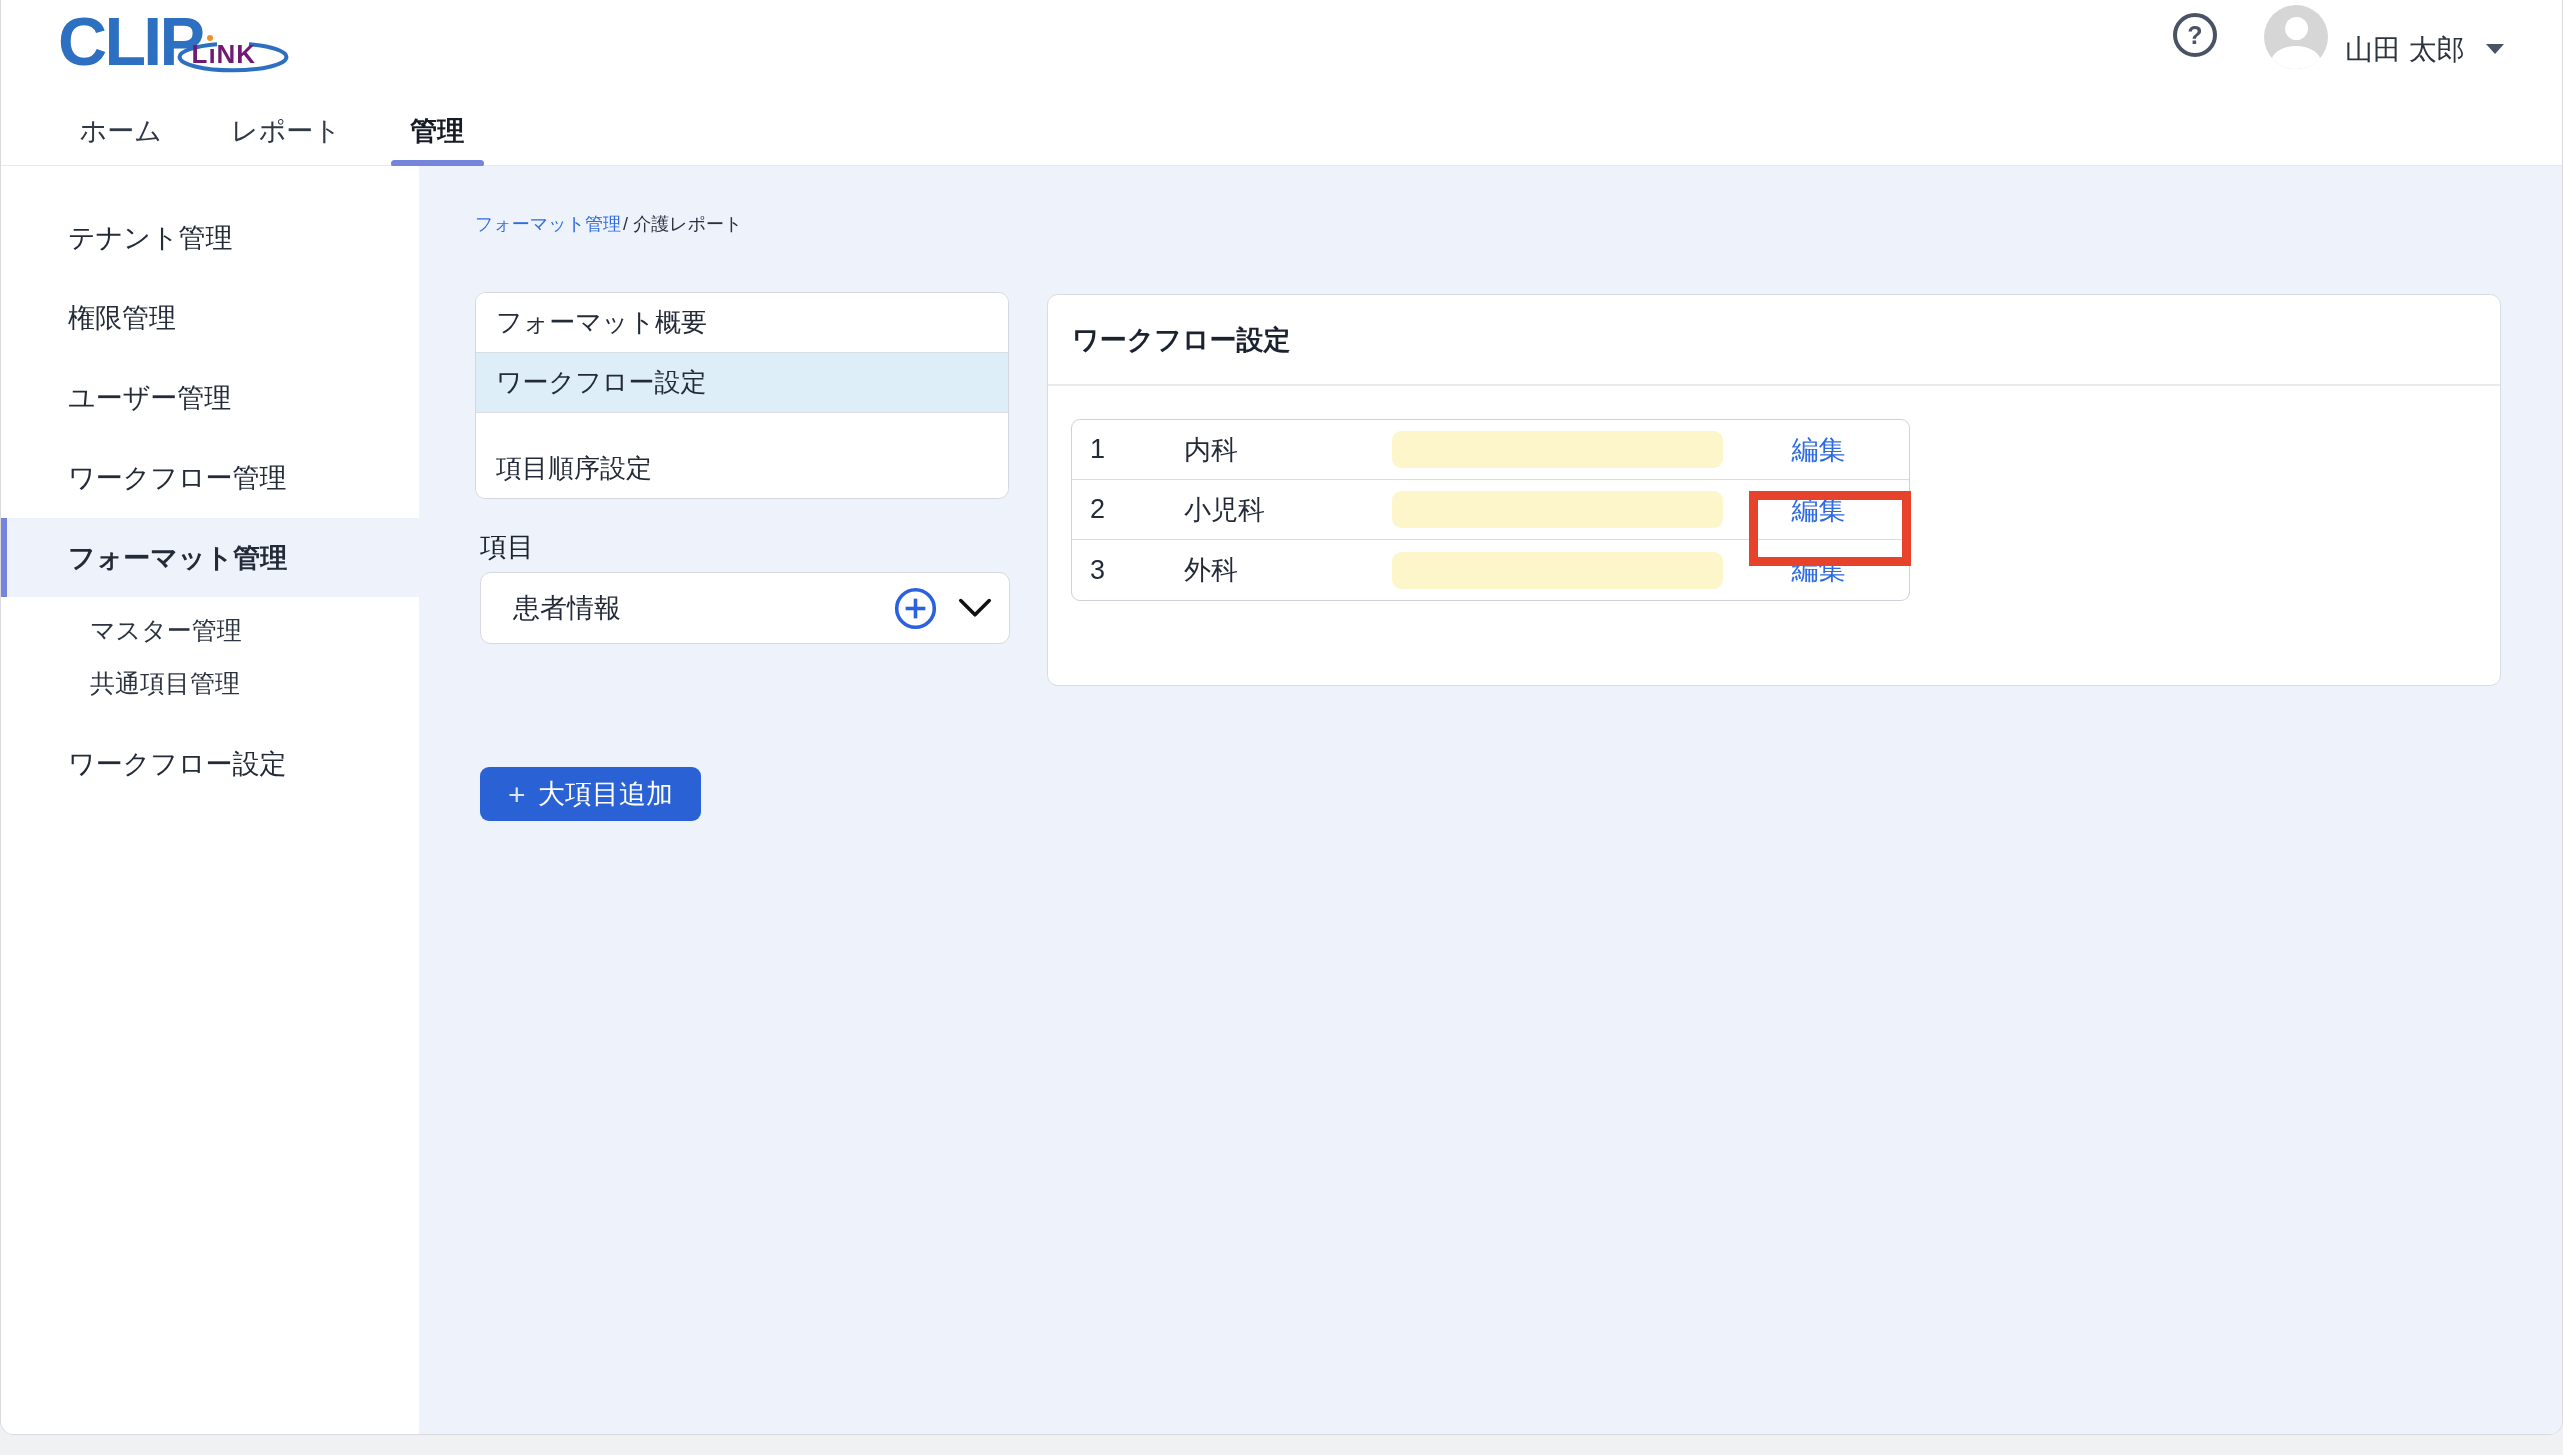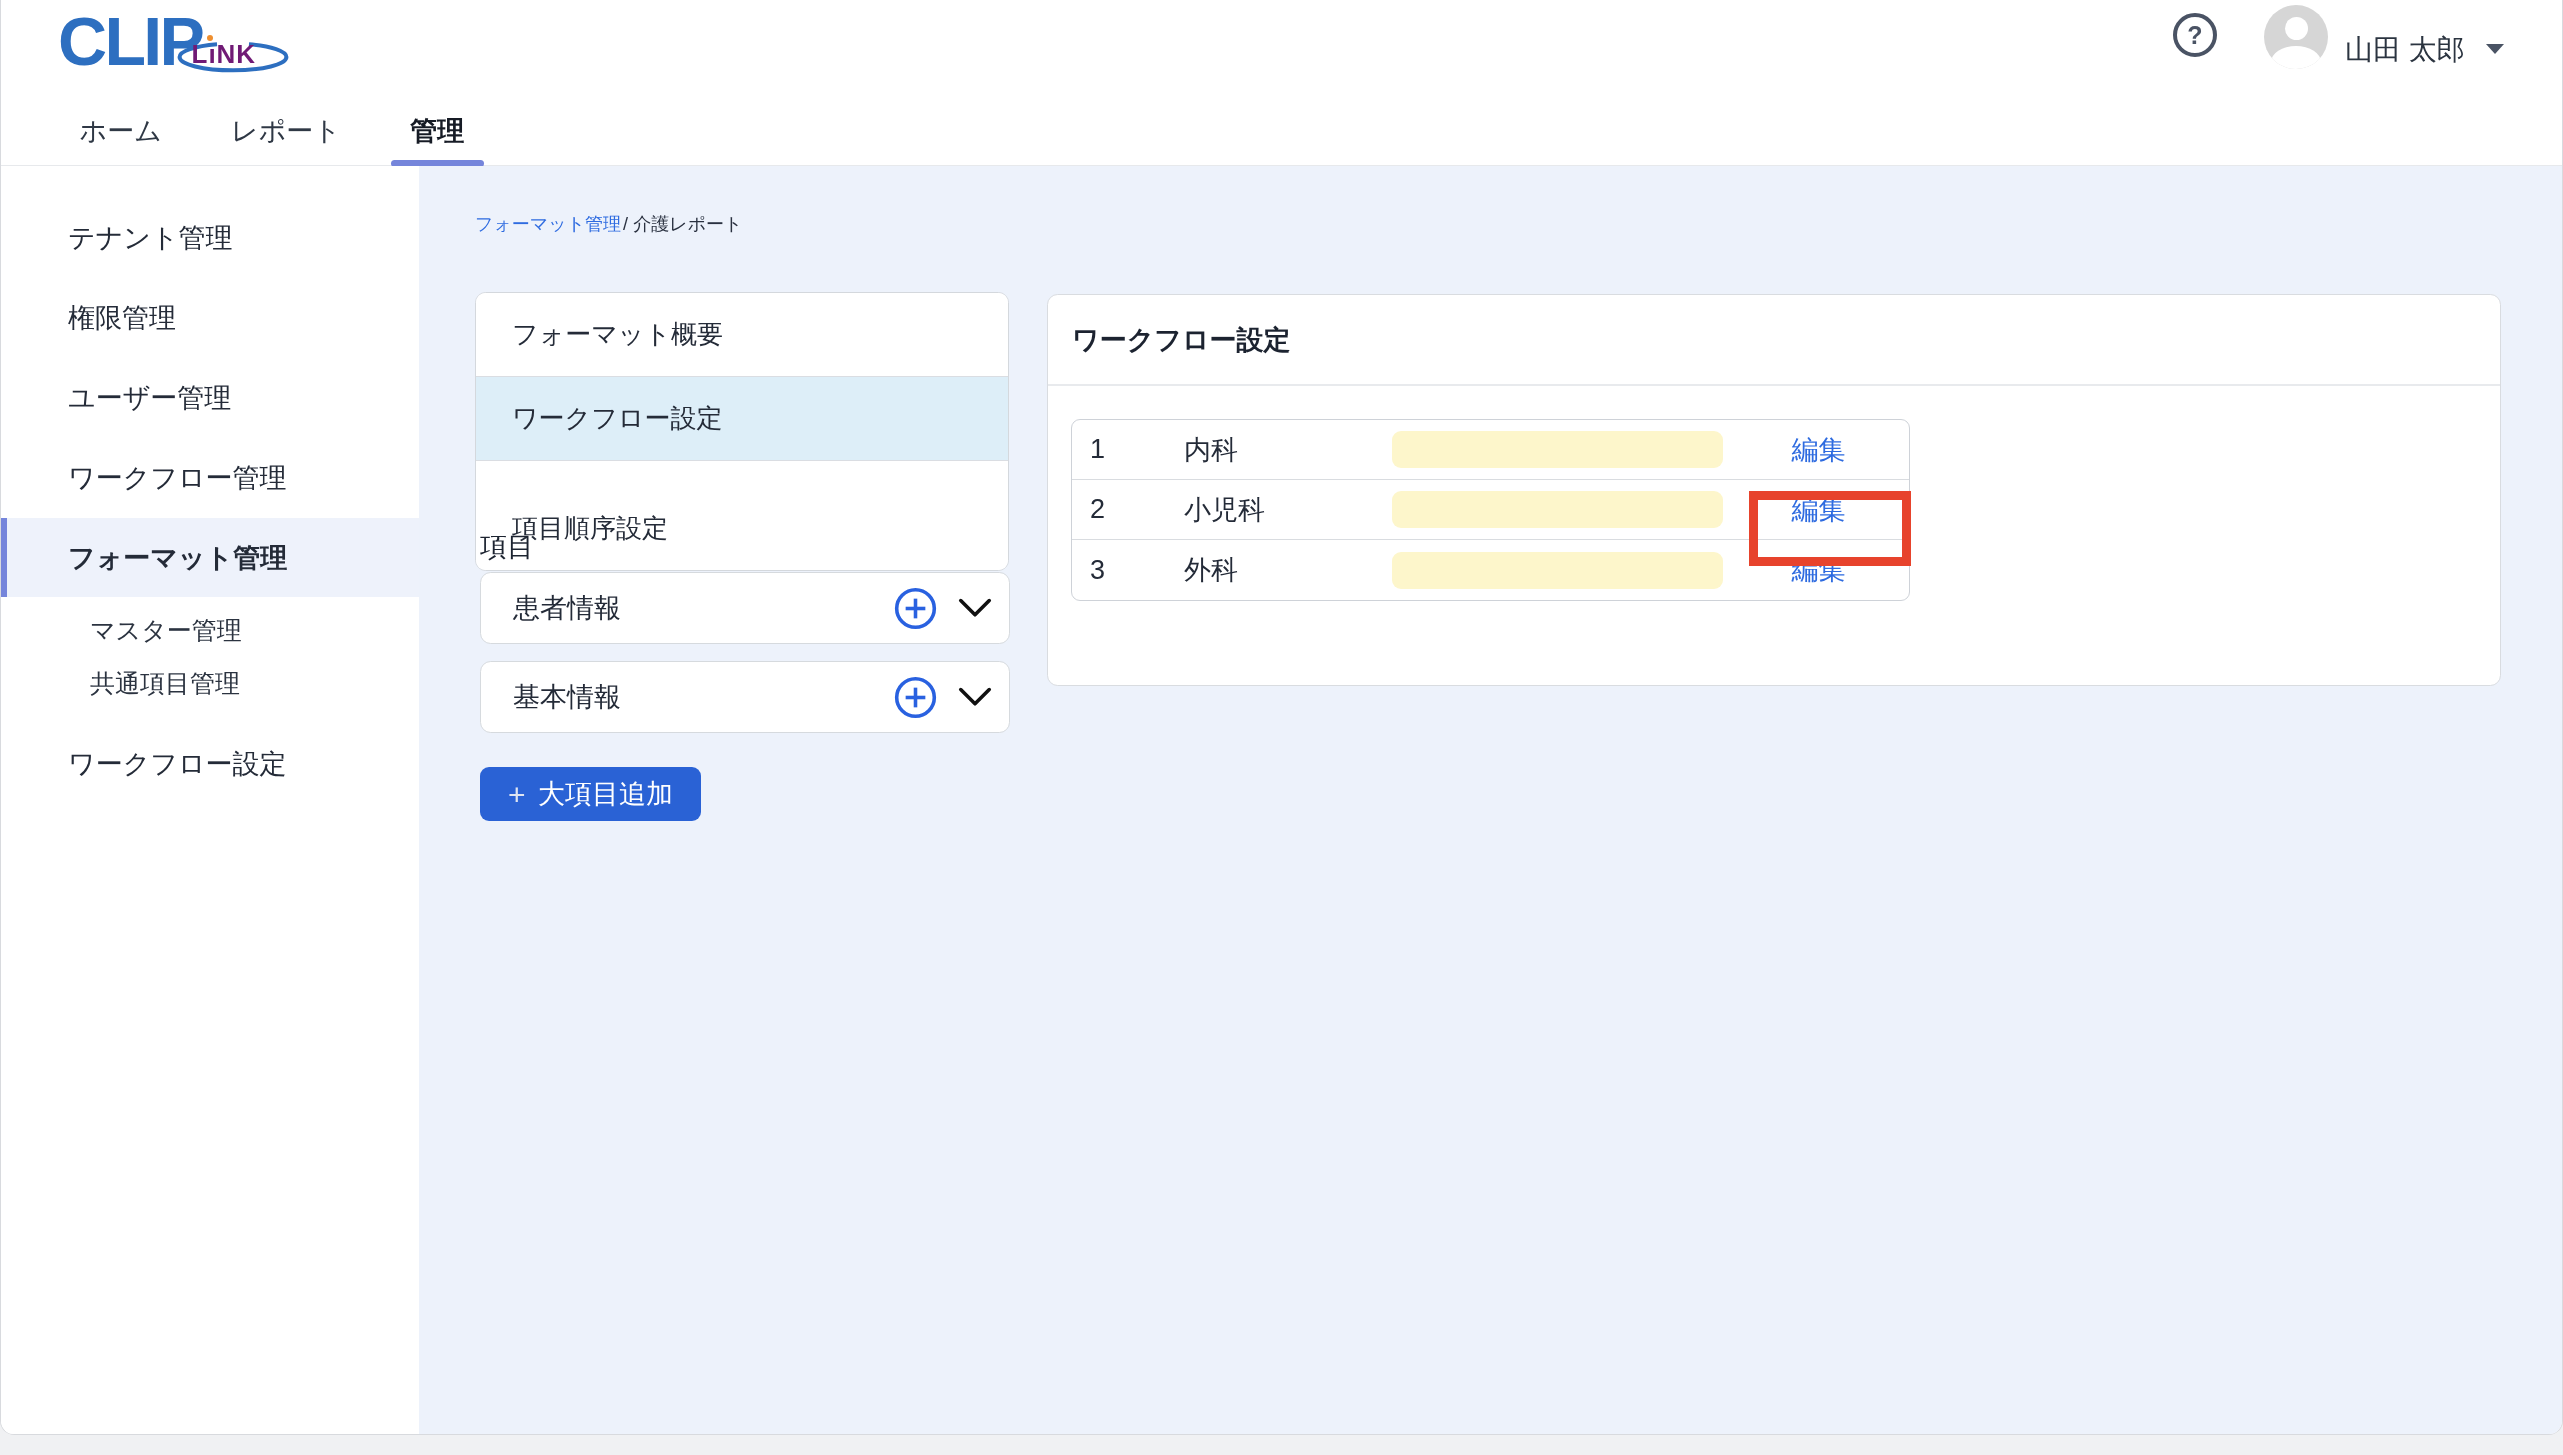--- a/index.html
+++ b/index.html
@@ -44,21 +44,21 @@
   .side-sub { height:53px; display:flex; align-items:center; padding-left:89px; font-size:25px; color:#2b3340; cursor:pointer; }
   .side-sub.first { margin-top:7.1px; }
   .side-item.gap { margin-top:14.2px; }
   
   .main { position:absolute; left:418px; top:166px; right:0; bottom:0; background:#edf2fb; }
   .breadcrumb { position:absolute; left:56px; top:46px; font-size:18px; color:#2a3140; }
   .breadcrumb .bc-link { color:#2e6be0; cursor:pointer; }
   .bc-sep { margin:0 5.3px 0 1.8px; }
   
   .fmt-menu { position:absolute; left:56px; top:126px; width:534px; background:#fff; border:0.9px solid #d4d8dd; border-radius:10.7px; overflow:hidden; }
-  .fmt-row { height:84px; display:flex; align-items:center; padding-left:36px; font-size:26px; border-bottom:0.9px solid #dadde2; cursor:pointer; background:#fff; }
+  .fmt-row { height:60px; display:flex; align-items:center; padding-left:20px; font-size:26px; border-bottom:0.9px solid #dadde2; cursor:pointer; background:#fff; }
   .fmt-row:last-child { border-bottom:none;margin-top:25px; }
   .fmt-row.selected { background:#ddeef8; }
   
   .items-title { position:absolute; left:61px; top:363px; font-size:27px; font-weight:400; color:#1c2330; }
   .accordion { position:absolute; left:61px; width:530px; height:72px; background:#fff; border:0.9px solid #d6dade; border-radius:10.7px;
                display:flex; align-items:center; padding:0 16px 0 32px; cursor:pointer; }
   .accordion.a1 { top:406px; } .accordion.a2 { top:495px; }
   .acc-label { font-size:27px; color:#242b38; }
   .acc-icons { margin-left:auto; display:flex; align-items:center; gap:19.6px; }
   .add-btn { position:absolute; left:61px; top:601px; width:221px; height:54px; background:#2a62d5; border-radius:9px;
@@ -147,33 +147,20 @@
           <circle cx="24" cy="24" r="21" fill="none" stroke="#2961e0" stroke-width="4"></circle>
           <line x1="24" y1="13" x2="24" y2="35" stroke="#2961e0" stroke-width="4"></line>
           <line x1="13" y1="24" x2="35" y2="24" stroke="#2961e0" stroke-width="4"></line>
         </svg>
         <svg width="36" height="21.4" viewBox="0 0 40 24">
           <polyline points="4,4 20,20 36,4" fill="none" stroke="#111" stroke-width="4" stroke-linecap="round" stroke-linejoin="round"></polyline>
         </svg>
       </span>
     </div>
 
-    <div class="accordion a2">
-      <span class="acc-label">基本情報</span>
-      <span class="acc-icons">
-        <svg width="43" height="43" viewBox="0 0 48 48">
-          <circle cx="24" cy="24" r="21" fill="none" stroke="#2961e0" stroke-width="4"></circle>
-          <line x1="24" y1="13" x2="24" y2="35" stroke="#2961e0" stroke-width="4"></line>
-          <line x1="13" y1="24" x2="35" y2="24" stroke="#2961e0" stroke-width="4"></line>
-        </svg>
-        <svg width="36" height="21.4" viewBox="0 0 40 24">
-          <polyline points="4,4 20,20 36,4" fill="none" stroke="#111" stroke-width="4" stroke-linecap="round" stroke-linejoin="round"></polyline>
-        </svg>
-      </span>
-    </div>
 
     <div class="add-btn">
       <span class="plus">+</span>
       <span>大項目追加</span>
     </div>
 
     <div class="wf-card">
       <div class="wf-title">ワークフロー設定</div>
       <div class="wf-divider"></div>
 

